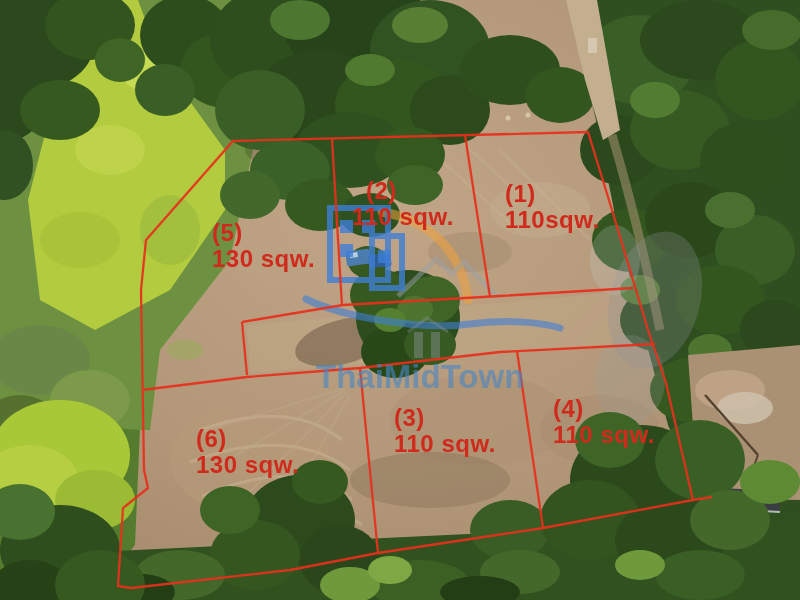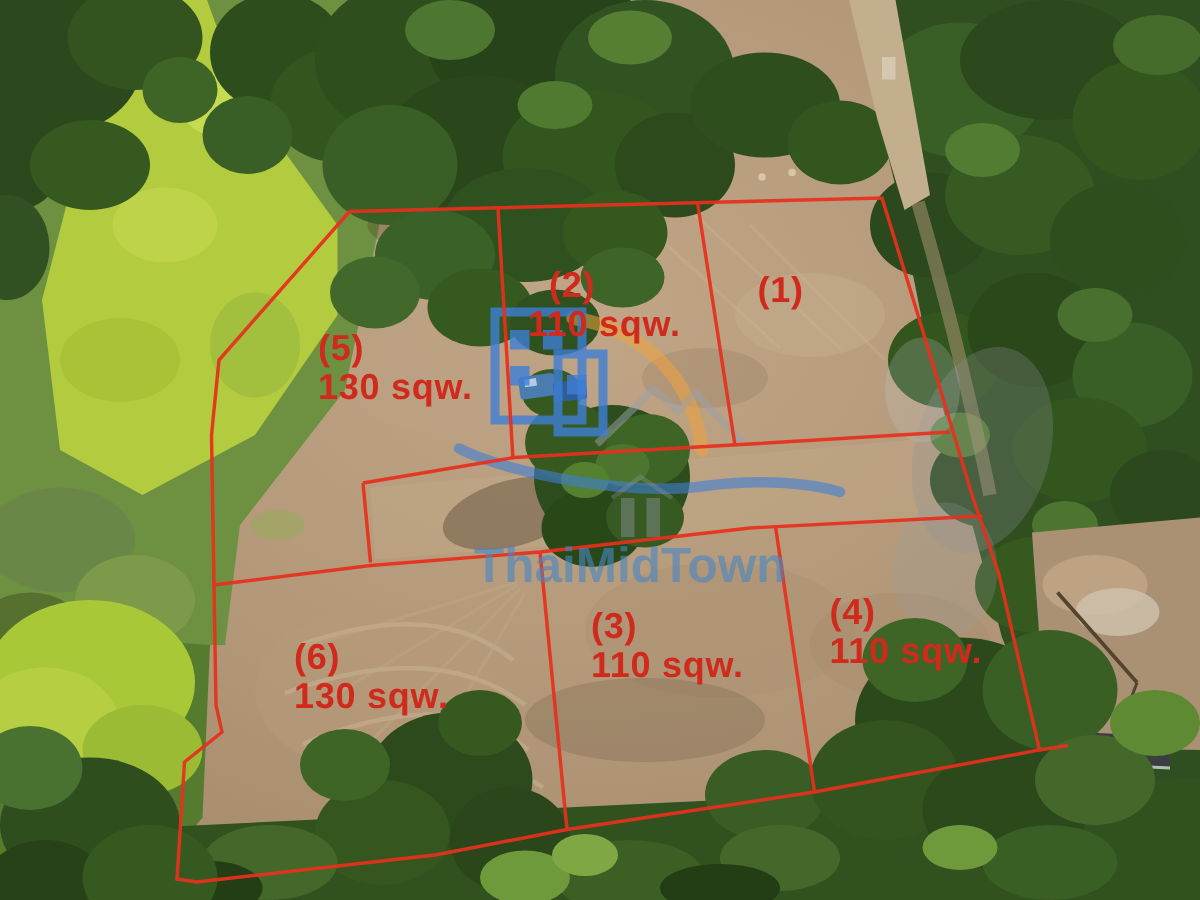--- a/index.html
+++ b/index.html
@@ -256,20 +256,21 @@
     <polyline points="142,390 247,377 360,368 500,352 655,344"></polyline>
     <polyline points="360,368 378,553"></polyline>
     <polyline points="517,351 543,528"></polyline>
   </g>
 </svg>
 
 <div class="wm-brand">ThaiMidTown</div>
 
 <div class="plot-label p1">
   <span class="pnum">(1)</span>
+  <span class="parea">110sqw.</span>
 </div>
 <div class="plot-label p2">
   <span class="pnum">(2)</span>
   <span class="parea">110 sqw.</span>
 </div>
 <div class="plot-label p3">
   <span class="pnum">(3)</span>
   <span class="parea">110 sqw.</span>
 </div>
 <div class="plot-label p4">

